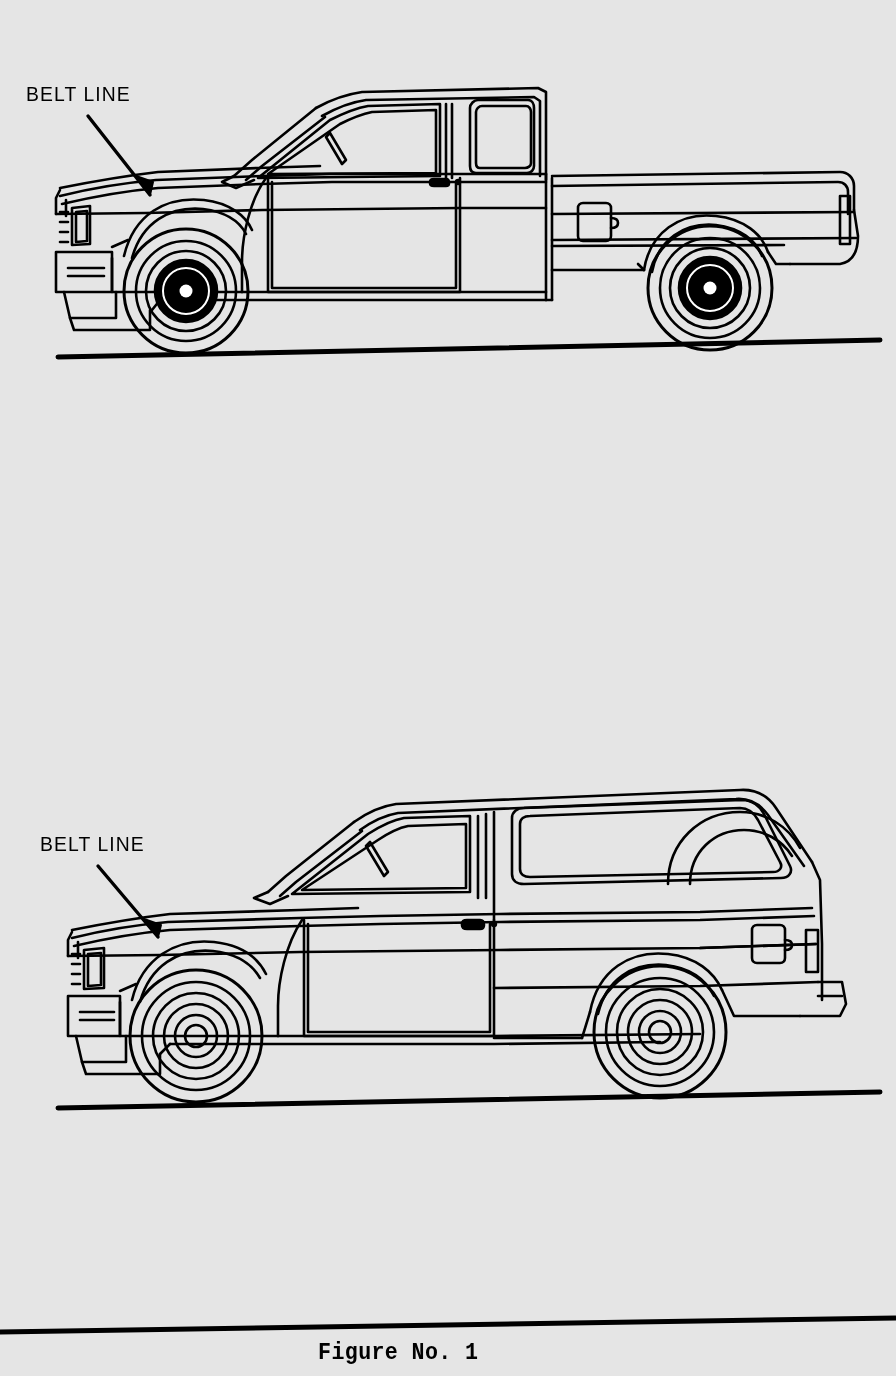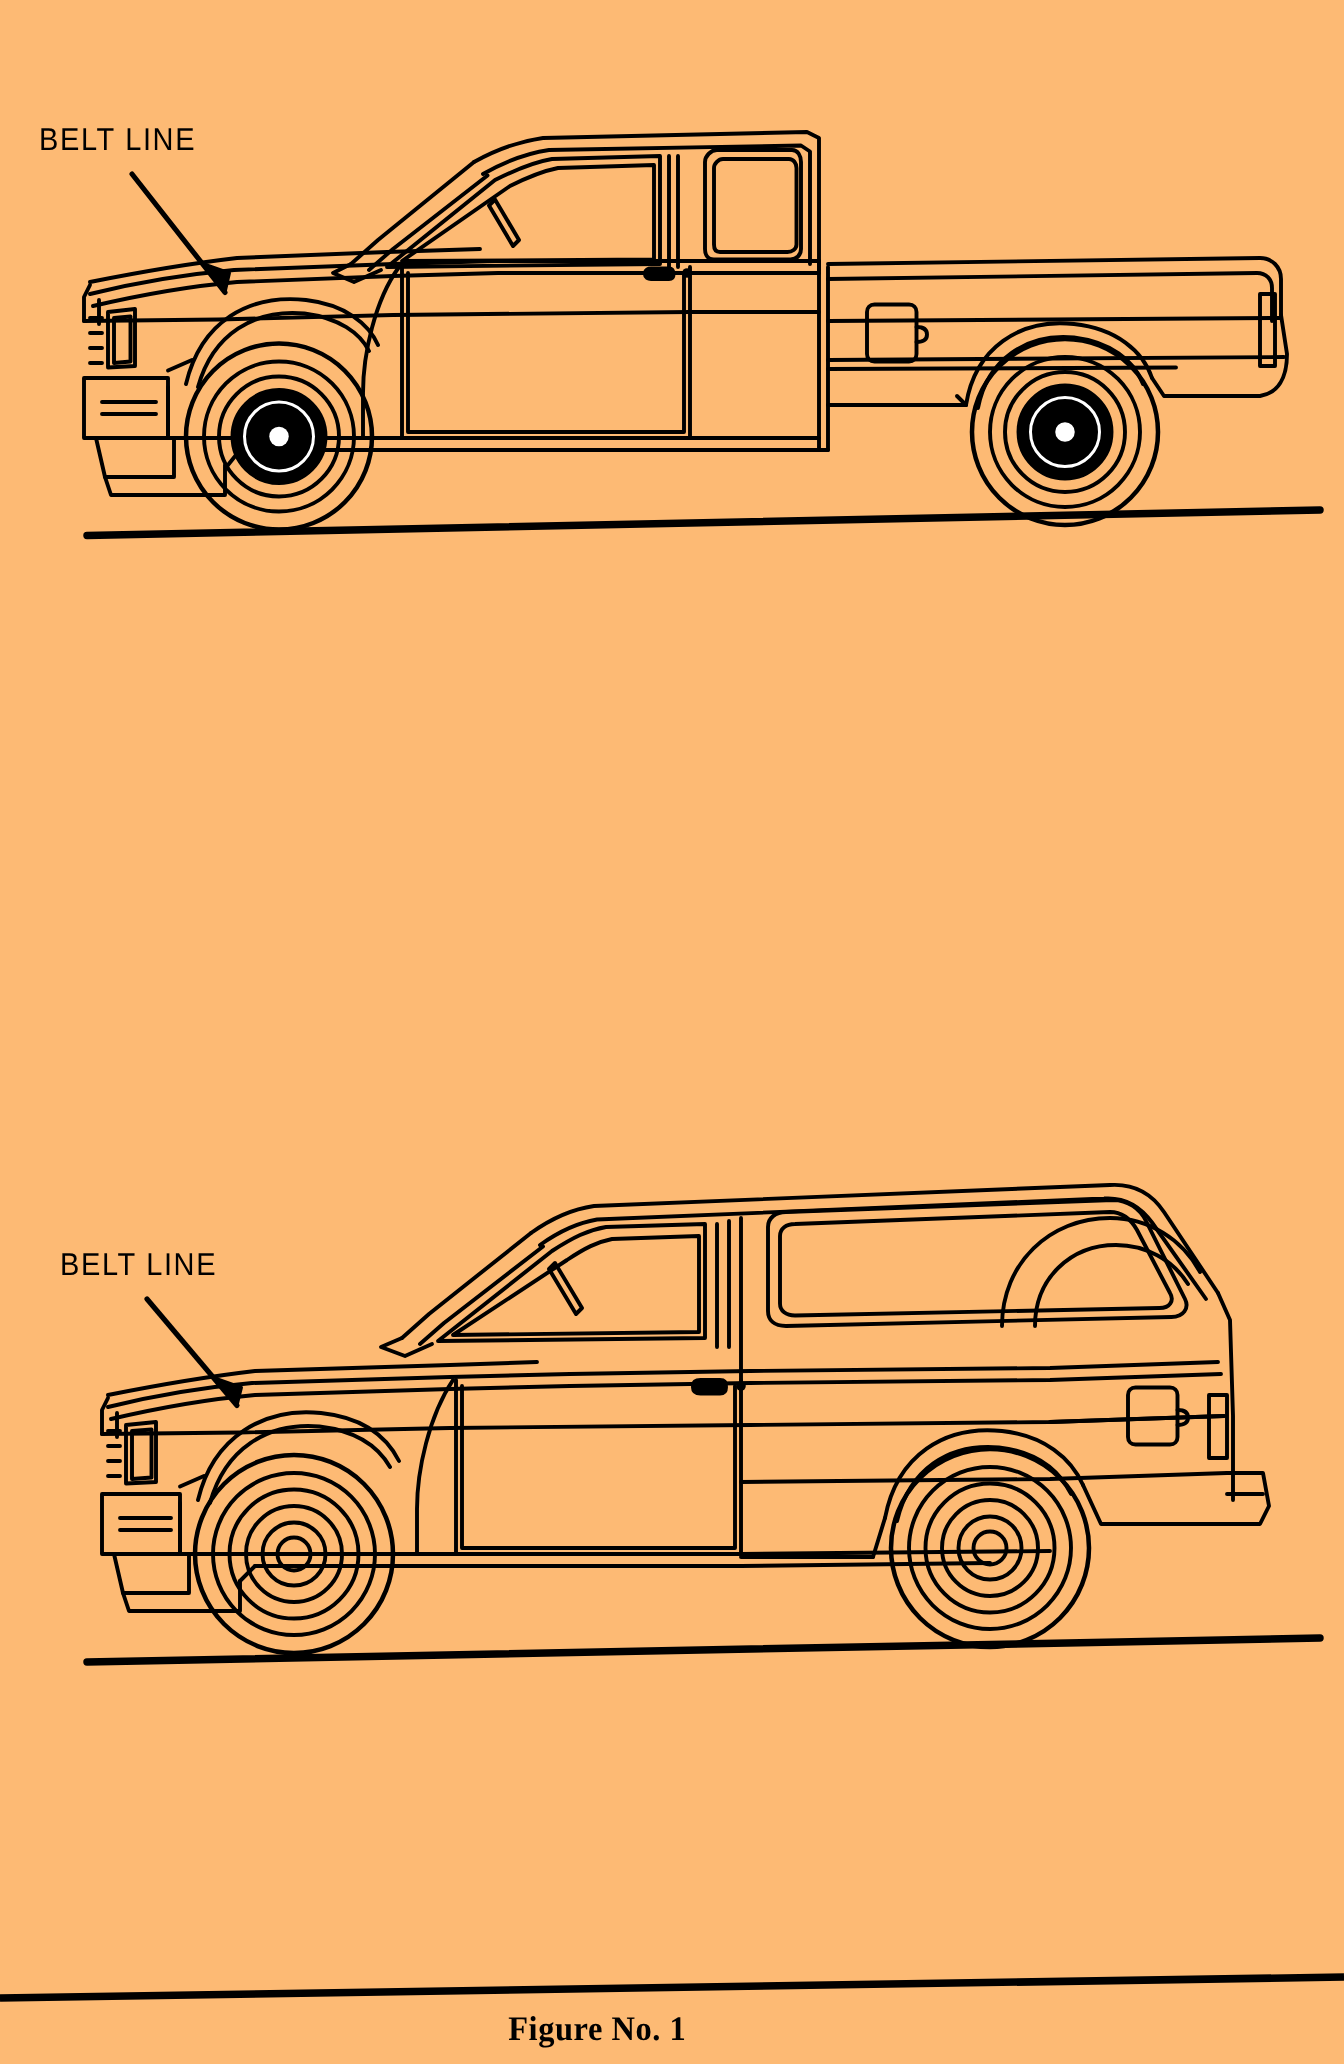--- a/index.html
+++ b/index.html
@@ -8,21 +8,21 @@
     background: #ffffff;
   }
   body {
     font-family: "Liberation Sans", sans-serif;
     color: #000000;
   }
   #page {
     position: relative;
     width: 896px;
     height: 1376px;
-    background: #fdba74;
+    background: #e5e5e5;
     overflow: hidden;
   }
   .fig-svg {
     position: absolute;
     left: 0;
     top: 0;
     width: 896px;
     height: 1376px;
   }
   .label-text {
@@ -37,21 +37,21 @@
     transform-origin: left top;
   }
   #belt-line-label-truck { left: 26px; top: 82px; }
   #belt-line-label-suv   { left: 40px; top: 832px; }
   .caption {
     position: absolute;
     left: 0;
     top: 1340px;
     width: 796px;
     text-align: center;
-    font-family: Liberation Serif, serif;
+    font-family: Liberation Mono, monospace;
     font-size: 23px;
     font-weight: bold;
     letter-spacing: 0.4px;
     color: #000000;
   }
   .caption span { transform: scaleX(0.94); display: inline-block; }
 </style>
 </head>
 <body>
 

